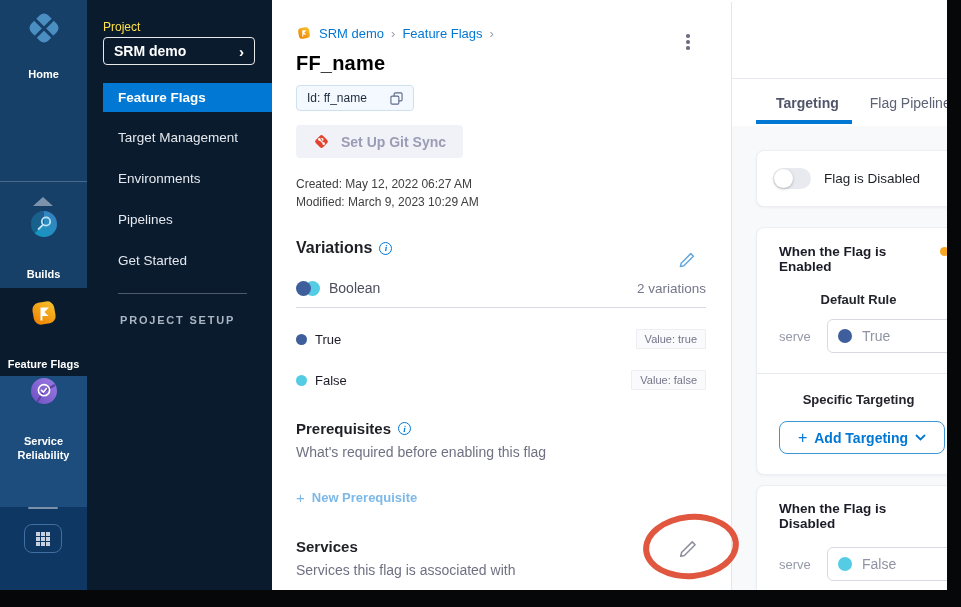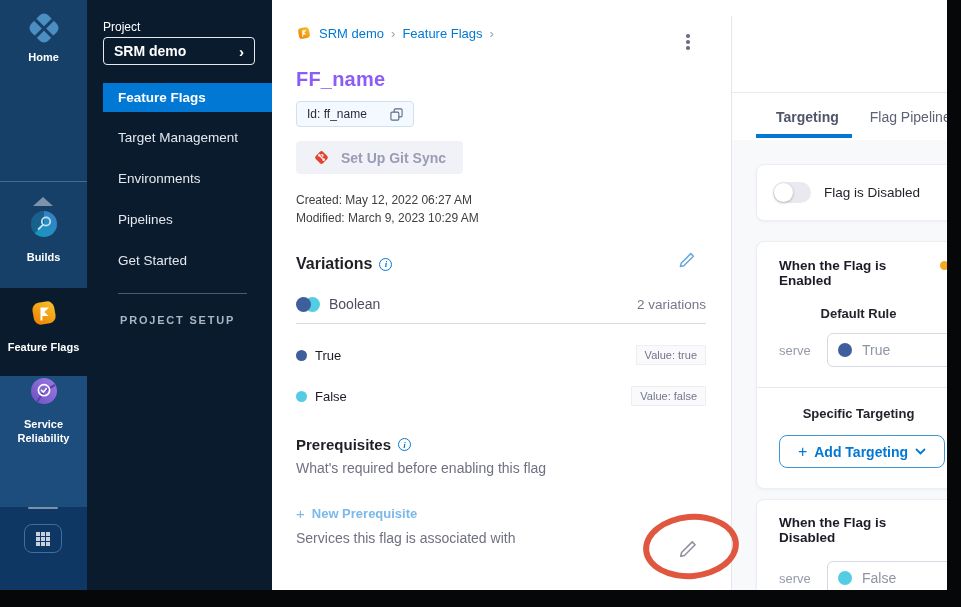--- a/index.html
+++ b/index.html
@@ -2,21 +2,21 @@
 <html><head>
 <meta charset="utf-8">
 <style>
   * { margin:0; padding:0; box-sizing:border-box; }
   html,body { background:#000; }
   body { font-family:"Liberation Sans","DejaVu Sans",sans-serif; }
   .app { position:relative; width:961px; height:607px; background:#fff; overflow:hidden; }
 
   
   .module-sidebar { position:absolute; left:0; top:0; width:87px; height:590px; background:#174069; }
-  .ms-item { position:absolute; width:100%; display:flex; flex-direction:column; align-items:center; gap:7px; cursor:pointer; }
+  .ms-item { position:absolute; width:100%; display:flex; flex-direction:column; align-items:center; gap:24px; cursor:pointer; }
   .ms-label { font-size:11px; font-weight:700; color:#fff; text-align:center; line-height:14px; }
   .ms-divider { position:absolute; left:0; width:100%; border-top:1px solid rgba(255,255,255,.22); }
   .ms-home { top:13px; } .ms-projects { top:105px; } .ms-builds { top:209px; }
   .ms-caret { position:absolute; top:197px; left:33px; width:0; height:0; border-left:10px solid transparent; border-right:10px solid transparent; border-bottom:9px solid #7d93ab; }
   .ms-ff-section { position:absolute; top:288px; width:100%; height:88px; background:#0b1b2e; }
   .ms-ff { top:0; padding-top:9px; position:relative; }
   .ms-sr-section { position:absolute; top:376px; width:100%; height:131px; background:#1c4d7c; }
   .ms-sr { top:0; position:relative; }
   .ms-bottom { position:absolute; top:507px; width:100%; height:83px; background:#0f3763; }
   .ms-divider2 { position:absolute; top:0px; left:28px; width:30px; border-top:2px solid rgba(255,255,255,.45); border-radius:2px; }
@@ -24,39 +24,39 @@
   .grid-glyph { display:grid; grid-template-columns:repeat(3,4px); grid-template-rows:repeat(3,4px); gap:1px; }
   .grid-glyph span { background:#c7d1df; }
   .home-icon { position:relative; width:30px; height:30px; }
   .home-icon .sq { position:absolute; left:3px; top:3px; width:24px; height:24px; background:#4b8fc2; border-radius:6px; transform:rotate(45deg); }
   .home-icon .cut { position:absolute; background:#174069; }
   .home-icon .cut.h { left:1px; top:13.5px; width:28px; height:3px; transform:rotate(45deg); }
   .home-icon .cut.v { left:1px; top:13.5px; width:28px; height:3px; transform:rotate(-45deg); }
 
   
   .menu-sidebar { position:absolute; left:87px; top:0; width:185px; height:590px; background:#0a1b2e; }
-  .proj-label { position:absolute; left:16px; top:20px; font-size:12px; color:#ffffff; }
+  .proj-label { position:absolute; left:16px; top:20px; font-size:12px; color:#fde047; }
   .proj-select { position:absolute; left:16px; top:37px; width:152px; height:28px; border:1px solid rgba(255,255,255,.9); border-radius:4px; display:flex; align-items:center; padding:0 10px; cursor:pointer; }
   .proj-select .name { font-size:14px; font-weight:700; color:#fff; flex:1; }
   .proj-select .chev { color:#fff; font-size:15px; font-weight:700; }
   .nav-item { position:absolute; left:0; width:100%; padding-left:31px; font-size:13.5px; color:#e4e8ee; cursor:pointer; }
   .nav-active { position:absolute; left:16px; top:83px; width:169px; height:29px; background:#0278d5; display:flex; align-items:center; padding-left:15px; font-size:13.5px; font-weight:700; color:#fff; cursor:pointer; }
   .nav-1 { top:130px; } .nav-2 { top:171px; } .nav-3 { top:212px; } .nav-4 { top:253px; }
   .menu-divider { position:absolute; left:31px; top:293px; width:129px; border-top:1px solid rgba(255,255,255,.28); }
   .proj-setup { position:absolute; left:33px; top:314px; font-size:11px; font-weight:700; letter-spacing:1.8px; color:#aab6c3; cursor:pointer; display:flex; align-items:center; gap:0; width:130px; }
   .proj-setup svg { position:absolute; left:198px; top:1px; }
 
   
   .main { position:absolute; left:272px; top:0; width:459px; height:590px; background:#fff; padding:0 25px 0 24px; }
   .breadcrumb { margin-top:25px; display:flex; align-items:center; gap:7px; font-size:13px; }
   .breadcrumb a { color:#0278d5; text-decoration:none; cursor:pointer; }
   .crumb-sep { color:#9a9eb0; font-size:13px; }
   .kebab { position:absolute; left:411px; top:31px; display:flex; flex-direction:column; gap:2.5px; padding:3px; cursor:pointer; }
   .kebab span { width:3.5px; height:3.5px; border-radius:50%; background:#6c6f82; }
-  .flag-title { margin-top:27px; font-size:20px; font-weight:700; color:#8b5cf6; letter-spacing:.2px; }
+  .flag-title { margin-top:11px; font-size:20px; font-weight:700; color:#000000; letter-spacing:.2px; }
   .id-badge { margin-top:10px; display:inline-flex; align-items:center; gap:23px; padding:5px 10px; background:#f3f9ff; border:1px solid #cfe0ef; border-radius:4px; font-size:12px; color:#1e2a3a; }
   .id-badge svg { cursor:pointer; }
   .git-btn { margin-top:14px; display:inline-flex; align-items:center; gap:11px; padding:8px 17px; background:#f1f2f8; border:none; border-radius:4px; font-size:14px; font-weight:700; color:#9a9cb5; cursor:pointer; font-family:inherit; }
   .meta { margin-top:17px; font-size:12px; color:#404040; line-height:18px; }
   .section-head { display:flex; align-items:center; gap:7px; }
   .h-variations { margin-top:28px; font-size:16px; font-weight:700; color:#1f2026; }
   .info-icon { width:13px; height:13px; border:1.4px solid #0278d5; border-radius:50%; color:#0278d5; font-size:9px; font-weight:700; display:inline-flex; align-items:center; justify-content:center; font-family:"Liberation Serif",serif; font-style:italic; cursor:pointer; }
   .pencil-blue { position:absolute; left:406px; top:251px; cursor:pointer; }
   .bool-row { margin-top:23px; display:flex; align-items:center; padding-bottom:11px; border-bottom:1px solid #d8dae3; }
   .bool-icon { position:relative; width:24px; height:15px; }
@@ -69,21 +69,21 @@
   .dot-true { background:#3e5f9b; } .dot-false { background:#54cde4; }
   .var-name { margin-left:8px; font-size:13px; color:#1c1c28; flex:1; }
   .value-badge { padding:3px 8px; background:#fafafc; border:1px solid #ededf2; border-radius:1px; font-size:11px; color:#73758a; }
   .h-prereq { margin-top:30px; font-size:15px; font-weight:700; color:#1f2026; }
   .sub-text { margin-top:7px; font-size:14px; color:#6f7183; }
   .new-prereq { margin-top:29px; display:inline-flex; align-items:center; gap:7px; font-size:13px; font-weight:600; color:#7cb8e8; cursor:pointer; }
   .new-prereq .plus { font-size:15px; font-weight:400; }
   .h-services { margin-top:31px; font-size:15px; font-weight:700; color:#1f2026; }
 
   
-  .right-panel { position:absolute; left:731px; top:16px; width:230px; height:590px; background:#f8f9fb; border-left:1px solid #e4e6ec; }
+  .right-panel { position:absolute; left:731px; top:2px; width:230px; height:590px; background:#f8f9fb; border-left:1px solid #e4e6ec; }
   .panel-top { height:77px; background:#fff; border-bottom:1px solid #e9eaef; }
   .tabs { height:47px; background:#fff; display:flex; align-items:center; padding-left:44px; gap:31px; }
   .tab { font-size:14px; color:#5d6275; cursor:pointer; position:relative; }
   .tab.active { font-weight:700; color:#50556a; }
   .tab.active::after { content:""; position:absolute; left:-20px; right:-13px; bottom:-13px; height:4px; background:#0278d5; }
   .panel-body { padding:24px 0 0 24px; }
   .card { background:#fff; border:1px solid #eceef3; border-radius:8px; box-shadow:0 1px 3px rgba(40,41,61,.05); }
   .card-toggle { height:57px; display:flex; align-items:center; padding:0 16px; gap:13px; }
   .toggle { width:38px; height:21px; border-radius:11px; background:#e8eaef; position:relative; cursor:pointer; flex:none; }
   .toggle .knob { position:absolute; left:1px; top:1px; width:19px; height:19px; border-radius:50%; background:#fff; box-shadow:0 1px 3px rgba(0,0,0,.25); }
@@ -304,20 +304,21 @@
       <span>Prerequisites</span>
       <span class="info-icon">i</span>
     </div>
     <div class="sub-text">What's required before enabling this flag</div>
 
     <div class="new-prereq">
       <span class="plus">+</span>
       <span>New Prerequisite</span>
     </div>
 
+    <div class="h-services">Services</div>
     <div class="sub-text">Services this flag is associated with</div>
   </main>
 
   <aside class="right-panel">
     <div class="panel-top"></div>
     <div class="tabs">
       <div class="tab active">Targeting</div>
       <div class="tab">Flag Pipeline</div>
     </div>
     <div class="panel-body">

